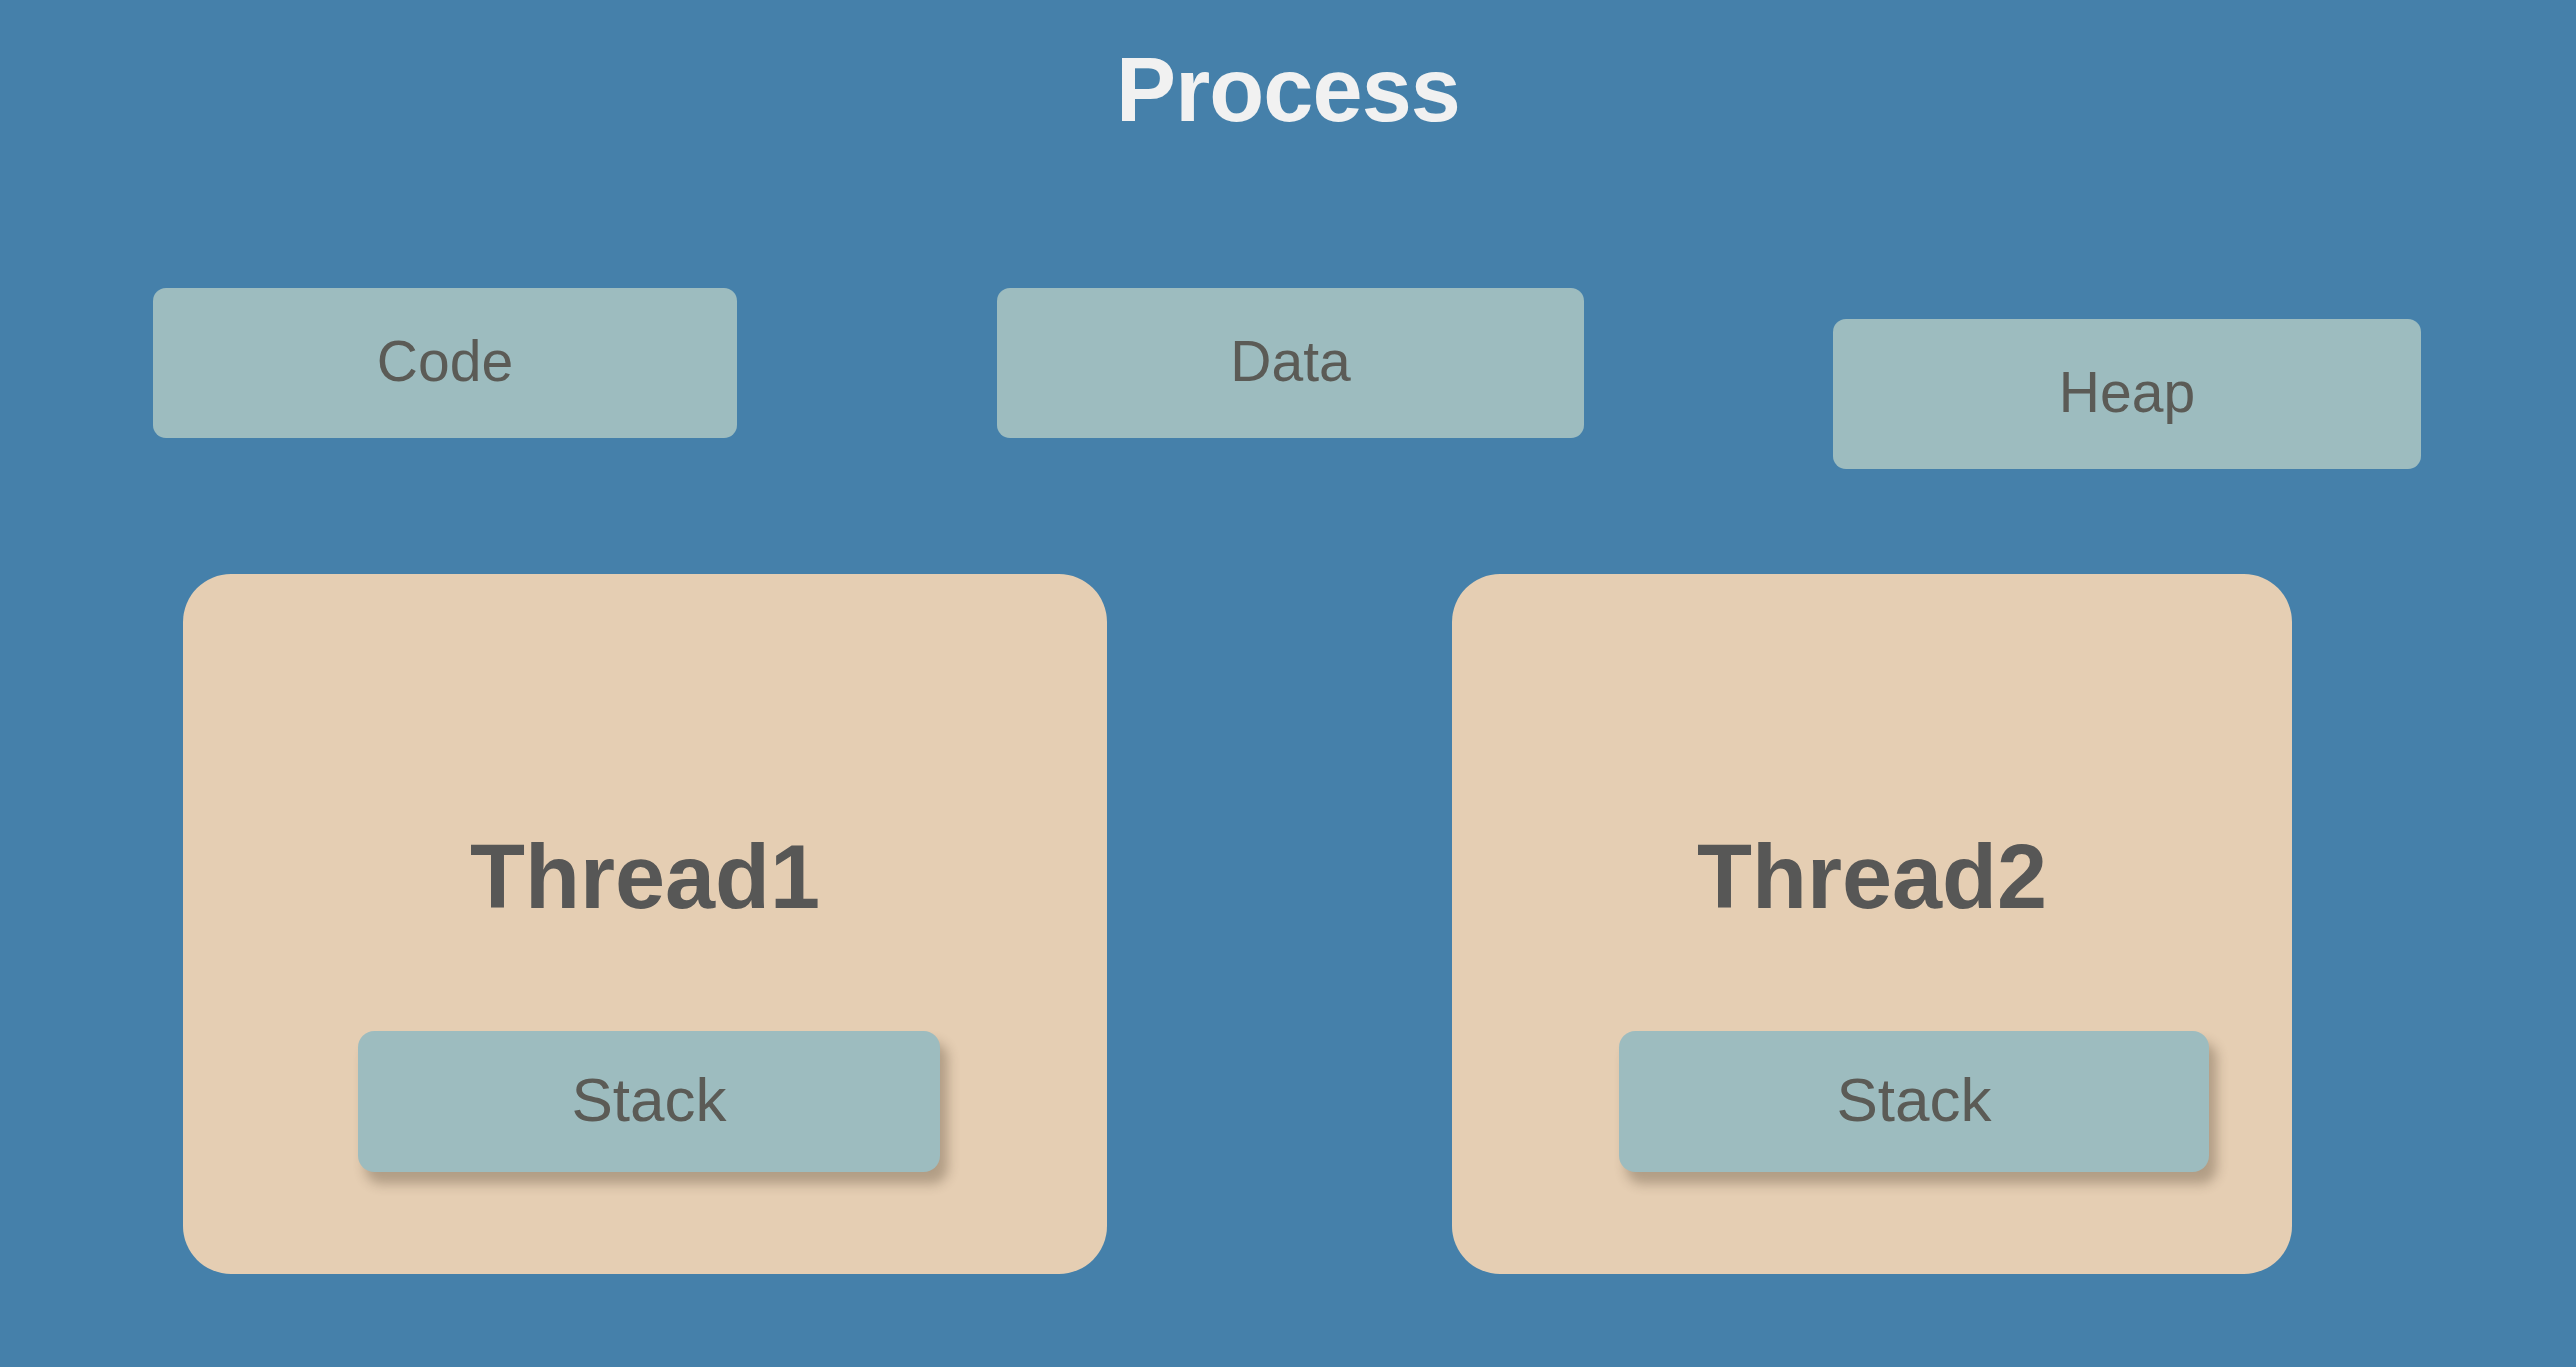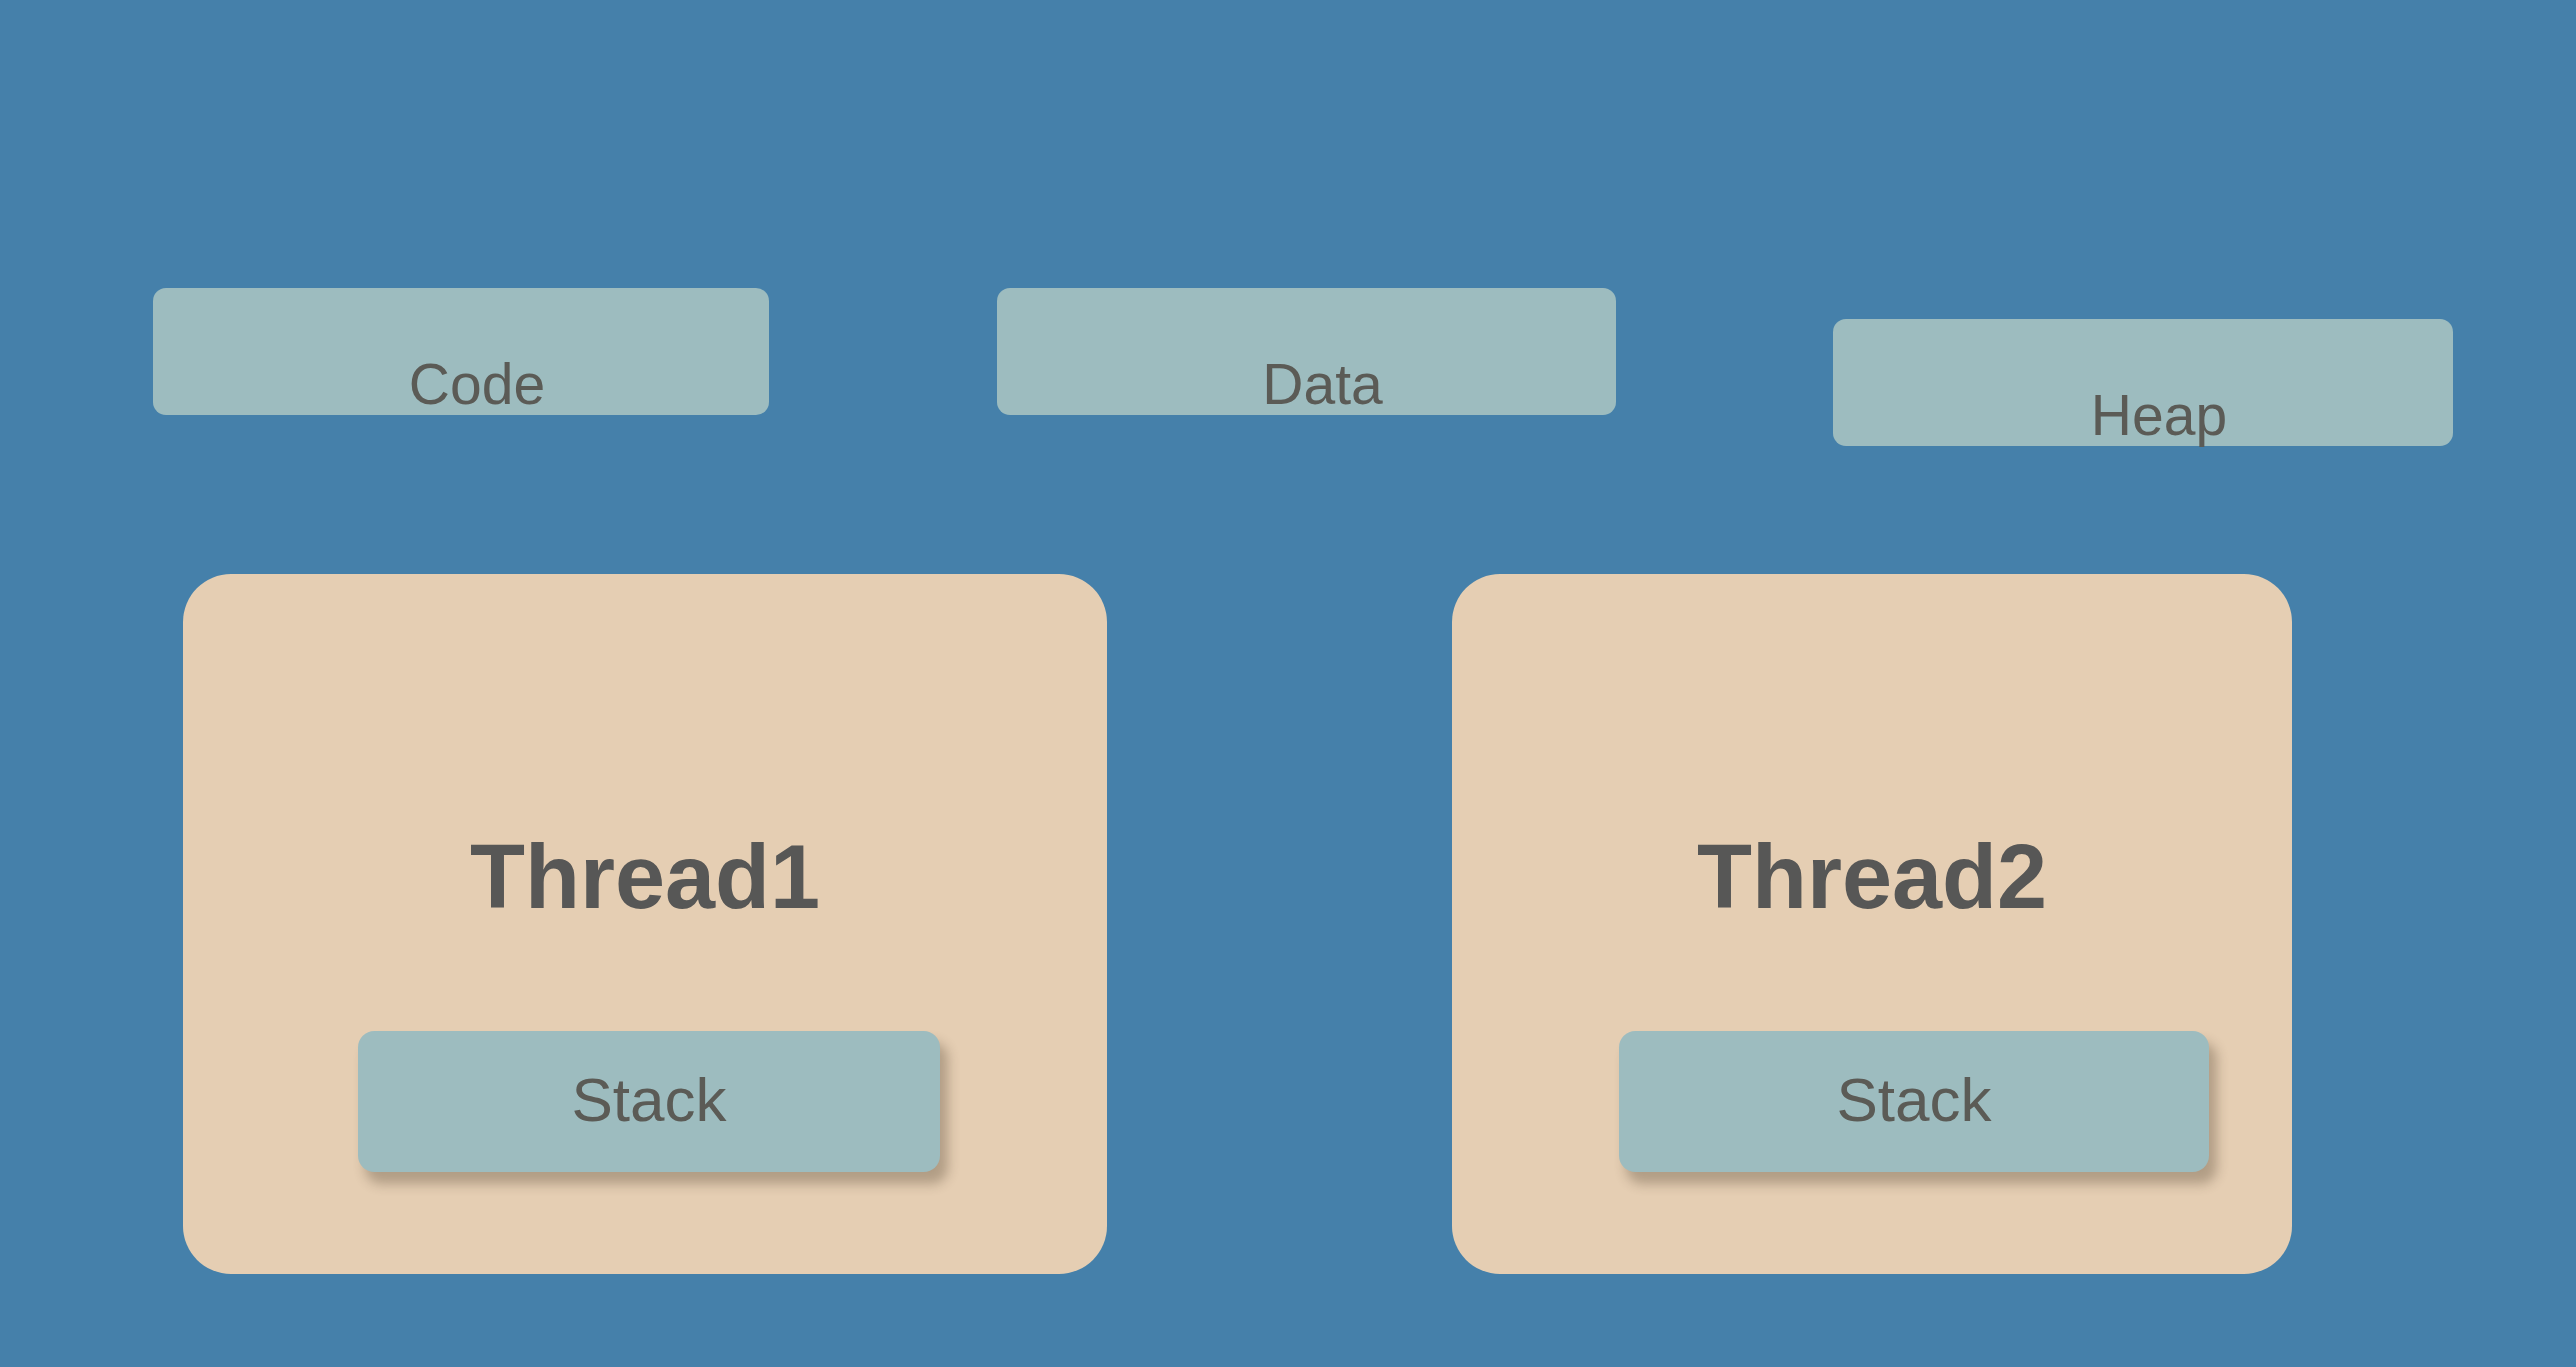--- a/index.html
+++ b/index.html
@@ -43,27 +43,26 @@
     position: absolute;
     left: 0;
     top: 288px;
     width: 2576px;
     height: 127px;
   }
 
   .segment-box {
     position: absolute;
     top: 0;
-    height: 127px;
+    height: 150px;
     background: #9dbcbf;
     border-radius: 13px;
     display: flex;
-    align-items: flex-end;
+    align-items: center;
     justify-content: center;
-    padding-left: 32px;
   }
 
   .segment-box > .segment-label {
     font-family: "Liberation Sans", sans-serif;
     font-size: 57px;
     font-weight: 400;
     line-height: 1;
     color: #5b5b56;
     white-space: nowrap;
     transform: translateY(-1.7px);
@@ -123,20 +122,21 @@
     color: #5b5b56;
     white-space: nowrap;
     transform: translateY(-1.7px);
   }
 </style>
 </head>
 <body>
 
 <div id="diagram-canvas">
 
+  <div class="process-title">Process</div>
 
   <div class="segment-row">
 
     <div class="segment-box" id="segment-code">
       <span class="segment-label">Code</span>
     </div>
 
     <div class="segment-box" id="segment-data">
       <span class="segment-label">Data</span>
     </div>

